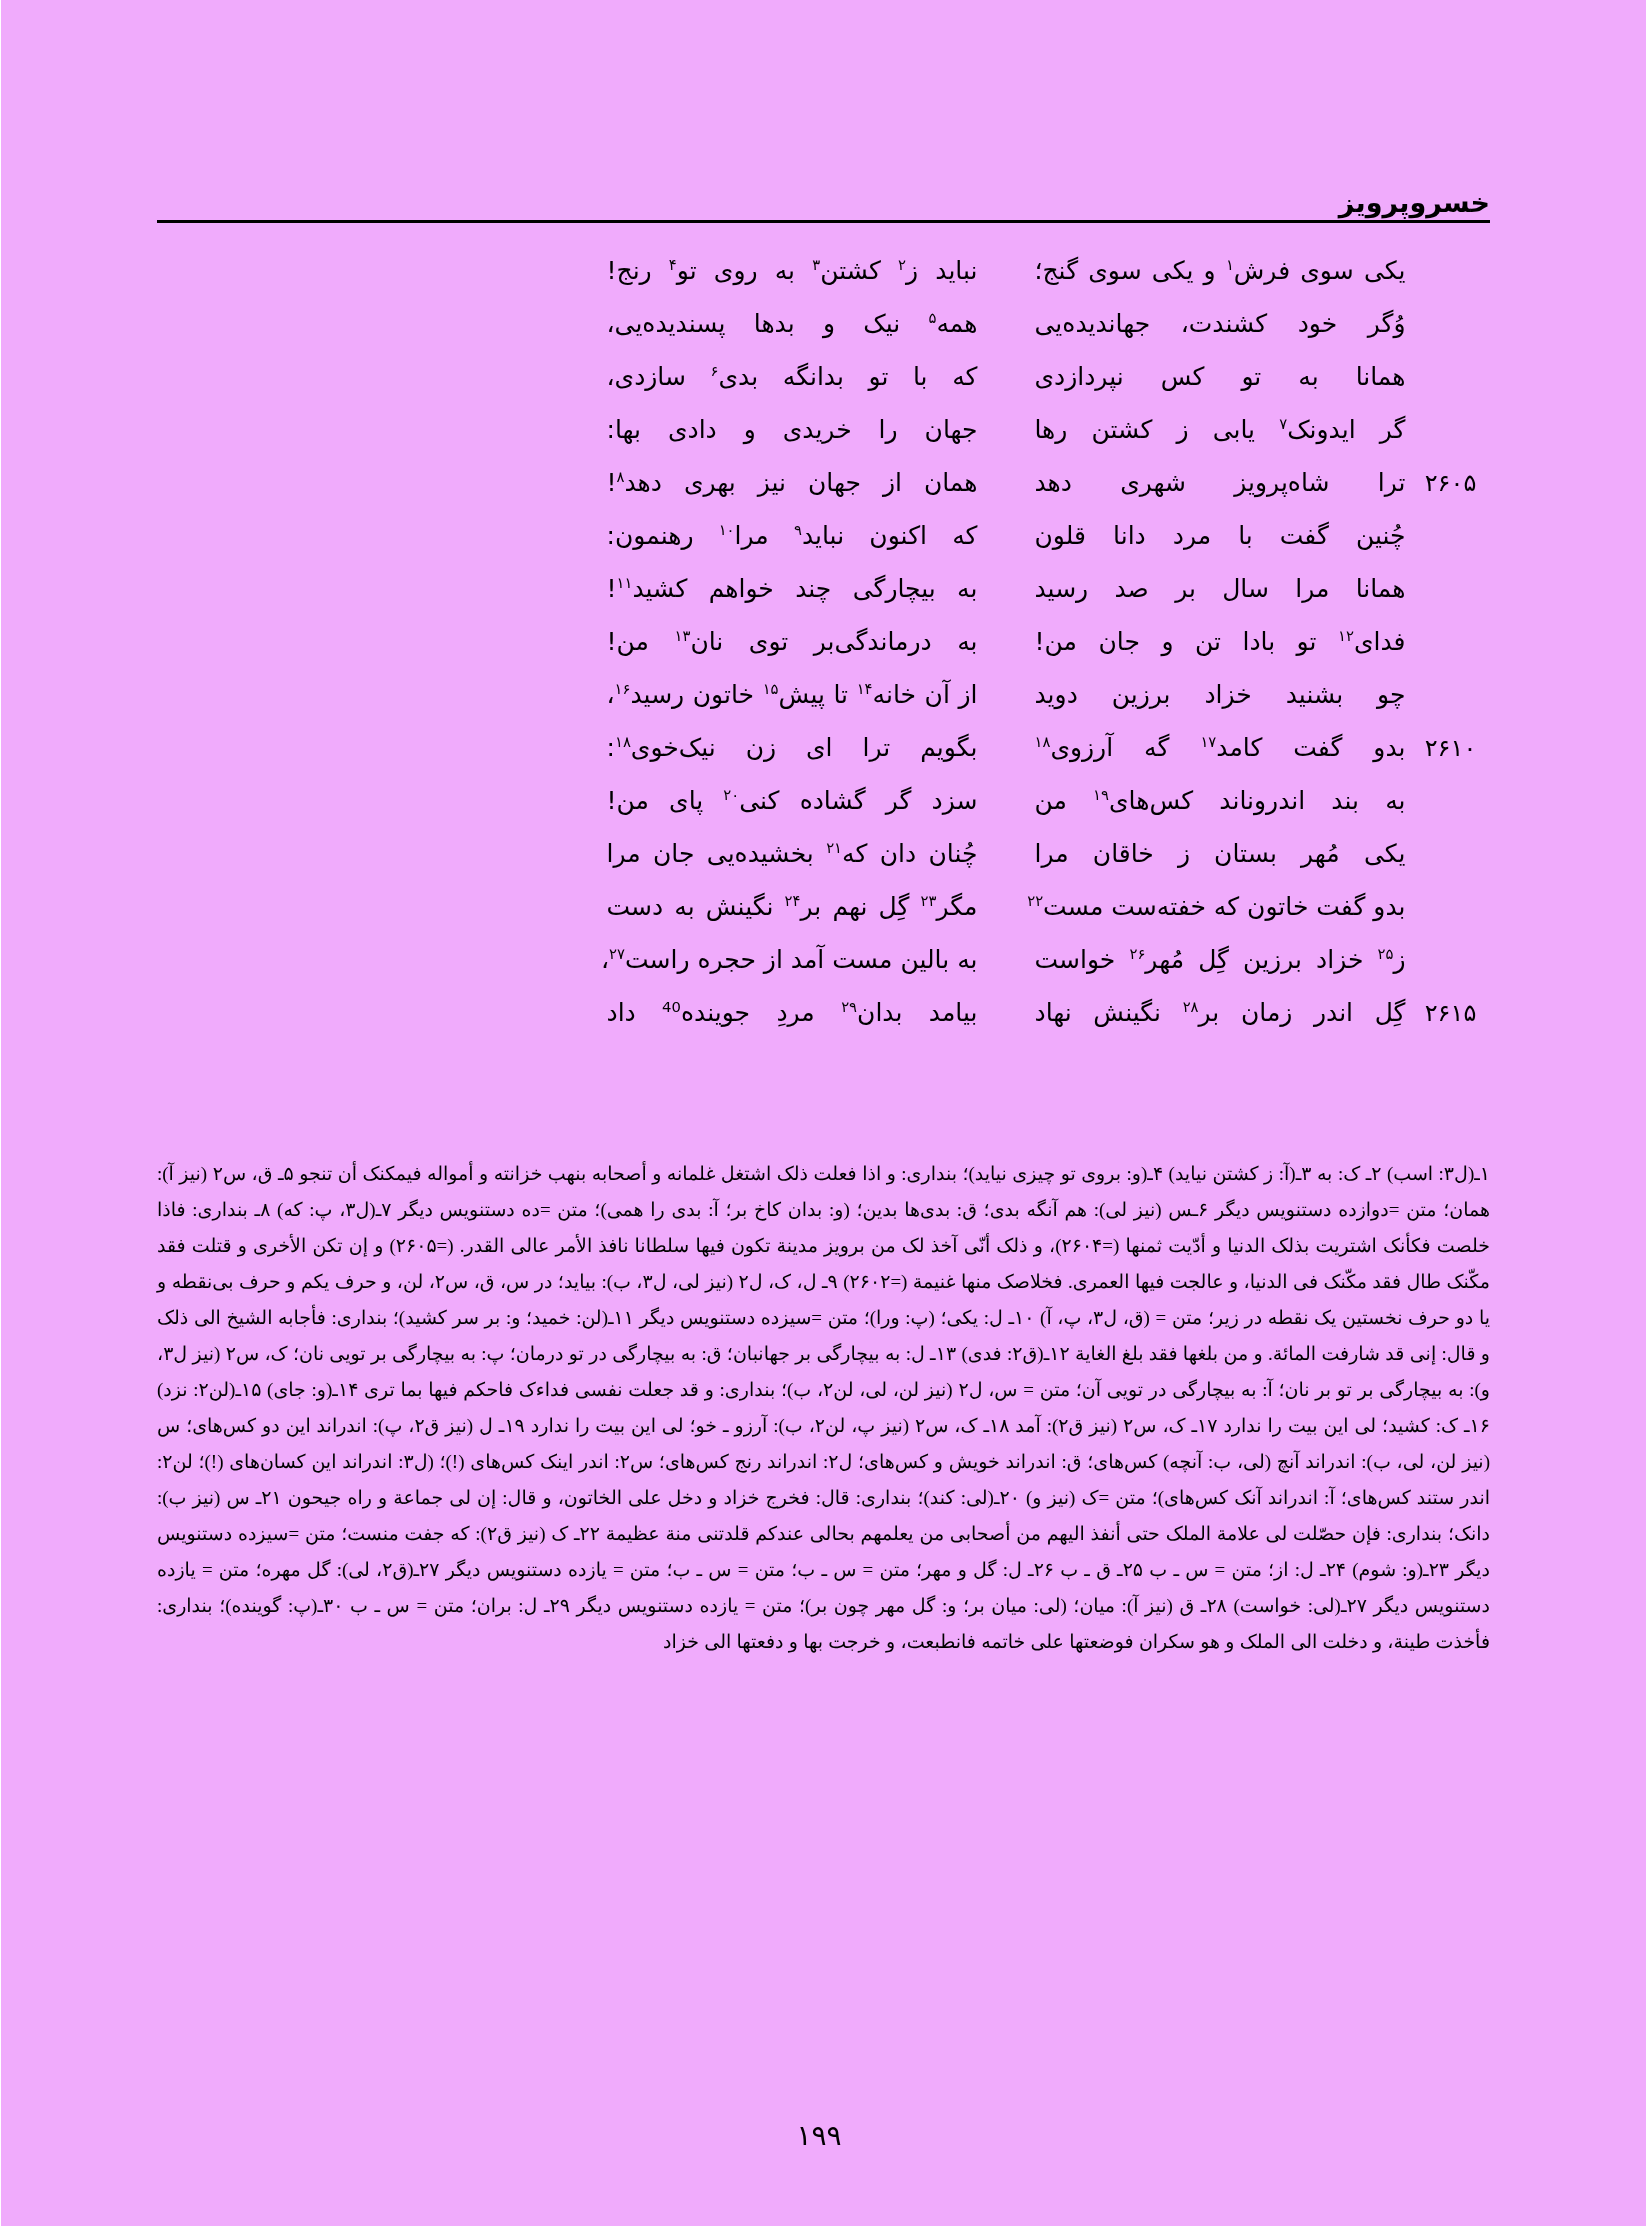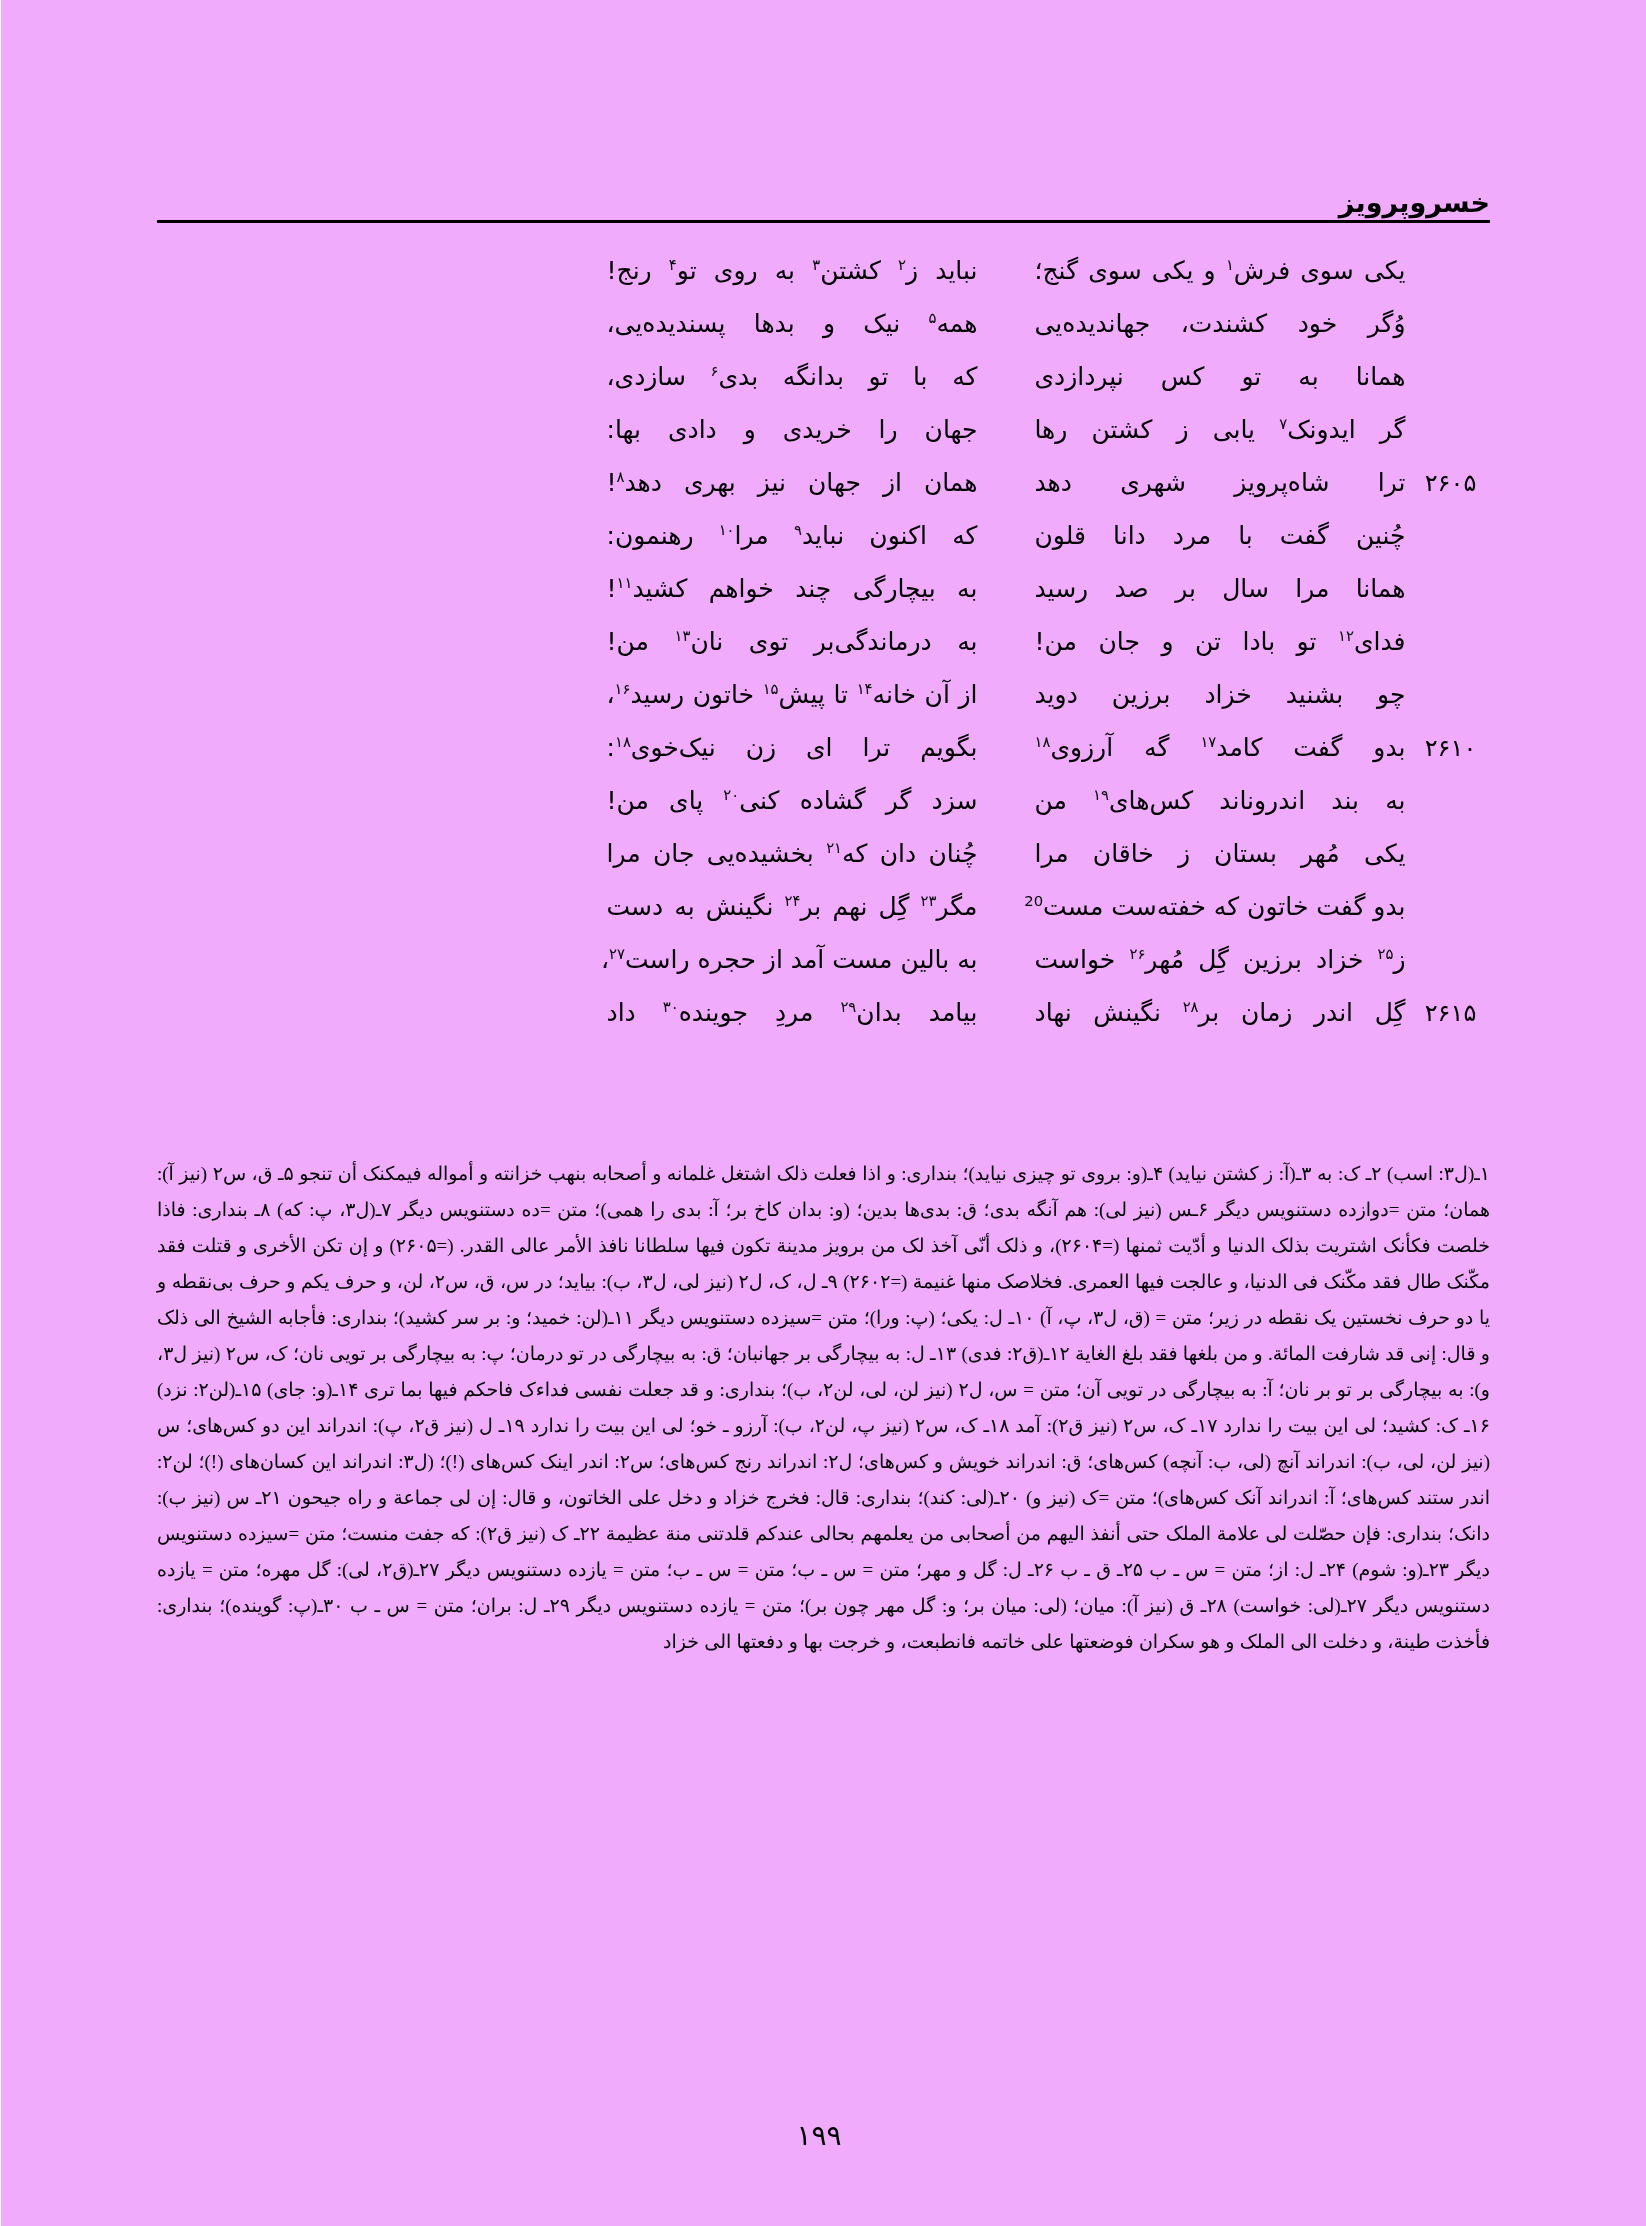--- a/index.html
+++ b/index.html
@@ -194,32 +194,32 @@
         <div class="hemistich right">به بند اندروناند کس‌های<sup class="vn">١٩</sup> من</div>
         <div class="hemistich left">سزد گر گشاده کنی<sup class="vn">٢٠</sup> پای من!</div>
       </div>
       <div class="verse-row">
         <div class="bayt-num"></div>
         <div class="hemistich right">یکی مُهر بستان ز خاقان مرا</div>
         <div class="hemistich left">چُنان دان که<sup class="vn">٢١</sup> بخشیده‌یی جان مرا</div>
       </div>
       <div class="verse-row">
         <div class="bayt-num"></div>
-        <div class="hemistich right">بدو گفت خاتون که خفته‌ست مست<sup class="vn">20</sup></div>
+        <div class="hemistich right">بدو گفت خاتون که خفته‌ست مست<sup class="vn">٢٢</sup></div>
         <div class="hemistich left">مگر<sup class="vn">٢٣</sup> گِل نهم بر<sup class="vn">٢۴</sup> نگینش به دست</div>
       </div>
       <div class="verse-row">
         <div class="bayt-num"></div>
         <div class="hemistich right">ز<sup class="vn">٢۵</sup> خزاد برزین گِل مُهر<sup class="vn">٢۶</sup> خواست</div>
         <div class="hemistich left">به بالین مست آمد از حجره راست<sup class="vn">٢٧</sup>،</div>
       </div>
       <div class="verse-row">
         <div class="bayt-num">۲۶۱۵</div>
         <div class="hemistich right">گِل اندر زمان بر<sup class="vn">٢٨</sup> نگینش نهاد</div>
-        <div class="hemistich left">بیامد بدان<sup class="vn">٢٩</sup> مردِ جوینده<sup class="vn">٣٠</sup> داد</div>
+        <div class="hemistich left">بیامد بدان<sup class="vn">٢٩</sup> مردِ جوینده<sup class="vn">40</sup> داد</div>
       </div>
     </div>
 
   <div class="apparatus" id="apparatus">
       <p class="last">١ـ(ل٣: اسب)   ٢ـ ک: به   ٣ـ(آ: ز کشتن نیاید)   ۴ـ(و: بروی تو چیزی نیاید)؛ بنداری: و اذا فعلت ذلک اشتغل غلمانه و أصحابه بنهب خزانته و أمواله فیمکنک أن تنجو   ۵ـ ق، س٢ (نیز آ): همان؛ متن =دوازده دستنویس دیگر   ۶ـس (نیز لی): هم آنگه بدی؛ ق: بدی‌ها بدین؛ (و: بدان کاخ بر؛ آ: بدی را همی)؛ متن =ده دستنویس دیگر   ٧ـ(ل٣، پ: که)   ٨ـ بنداری: فاذا خلصت فکأنک اشتریت بذلک الدنیا و أدّیت ثمنها (=۲۶۰۴)، و ذلک أنّی آخذ لک من برویز مدینة تکون فیها سلطانا نافذ الأمر عالی القدر. (=۲۶۰۵) و إن تکن الأخری و قتلت فقد مکّنک طال فقد مکّنک فی الدنیا، و عالجت فیها العمری. فخلاصک منها غنیمة (=۲۶۰۲)   ٩ـ ل، ک، ل٢ (نیز لی، ل٣، ب): بیاید؛ در س، ق، س٢، لن، و حرف یکم و حرف بی‌نقطه و یا دو حرف نخستین یک نقطه در زیر؛ متن = (ق، ل٣، پ، آ)   ١٠ـ ل: یکی؛ (پ: ورا)؛ متن =سیزده دستنویس دیگر   ١١ـ(لن: خمید؛ و: بر سر کشید)؛ بنداری: فأجابه الشیخ الی ذلک و قال: إنی قد شارفت المائة. و من بلغها فقد بلغ الغایة   ١٢ـ(ق٢: فدی)   ١٣ـ ل: به بیچارگی بر جهانبان؛ ق: به بیچارگی در تو درمان؛ پ: به بیچارگی بر تویی نان؛ ک، س٢ (نیز ل٣، و): به بیچارگی بر تو بر نان؛ آ: به بیچارگی در تویی آن؛ متن = س، ل٢ (نیز لن، لی، لن٢، ب)؛ بنداری: و قد جعلت نفسی فداءک فاحکم فیها بما تری   ١۴ـ(و: جای)   ١۵ـ(لن٢: نزد)   ١۶ـ ک: کشید؛ لی این بیت را ندارد   ١٧ـ ک، س٢ (نیز ق٢): آمد   ١٨ـ ک، س٢ (نیز پ، لن٢، ب): آرزو ـ خو؛ لی این بیت را ندارد   ١٩ـ ل (نیز ق٢، پ): اندراند این دو کس‌های؛ س (نیز لن، لی، ب): اندراند آنچ (لی، ب: آنچه) کس‌های؛ ق: اندراند خویش و کس‌های؛ ل٢: اندراند رنج کس‌های؛ س٢: اندر اینک کس‌های (!)؛ (ل٣: اندراند این کسان‌های (!)؛ لن٢: اندر ستند کس‌های؛ آ: اندراند آنک کس‌های)؛ متن =ک (نیز و)   ٢٠ـ(لی: کند)؛ بنداری: قال: فخرج خزاد و دخل علی الخاتون، و قال: إن لی جماعة و راه جیحون   ٢١ـ س (نیز ب): دانک؛ بنداری: فإن حصّلت لی علامة الملک حتی أنفذ الیهم من أصحابی من یعلمهم بحالی عندکم قلدتنی منة عظیمة   ٢٢ـ ک (نیز ق٢): که جفت منست؛ متن =سیزده دستنویس دیگر   ٢٣ـ(و: شوم)   ٢۴ـ ل: از؛ متن = س ـ ب   ٢۵ـ ق ـ ب   ٢۶ـ ل: گل و مهر؛ متن = س ـ ب؛ متن = س ـ ب؛ متن = یازده دستنویس دیگر   ٢٧ـ(ق٢، لی): گل مهره؛ متن = یازده دستنویس دیگر   ٢٧ـ(لی: خواست)   ٢٨ـ ق (نیز آ): میان؛ (لی: میان بر؛ و: گل مهر چون بر)؛ متن = یازده دستنویس دیگر   ٢٩ـ ل: بران؛ متن = س ـ ب   ٣٠ـ(پ: گوینده)؛ بنداری: فأخذت طینة، و دخلت الی الملک و هو سکران فوضعتها علی خاتمه فانطبعت، و خرجت بها و دفعتها الی خزاد</p>
     </div>
 
   <div class="folio">۱۹۹</div>
 
 </div>

